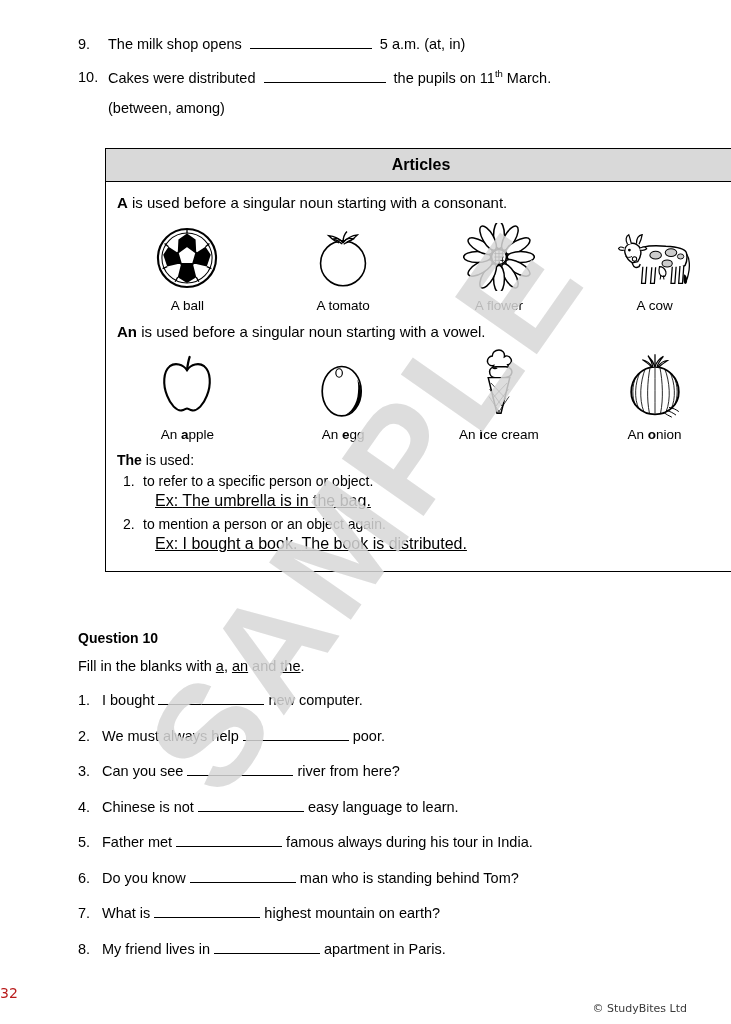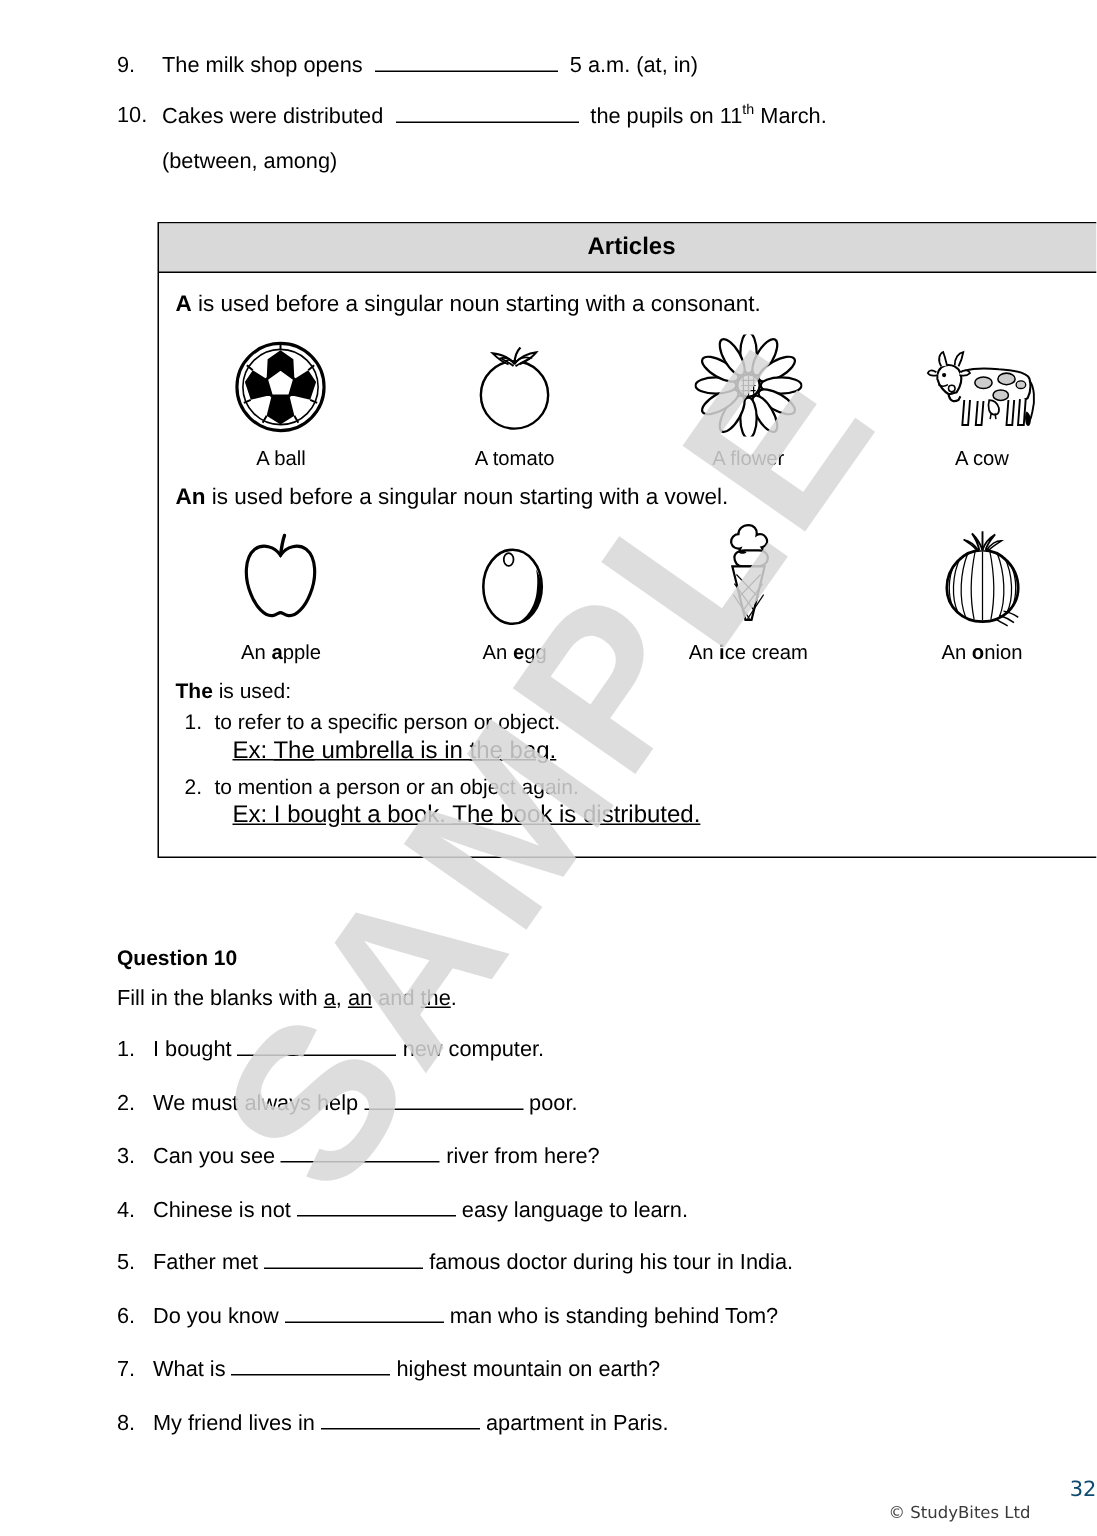--- a/index.html
+++ b/index.html
@@ -180,24 +180,24 @@
     width: 106px;
     margin: 0 4px;
   }
 
   
   .page-number {
     position: absolute;
     left: 0;
     right: 0;
     top: 985px;
-    text-align: right;
+    text-align: left;
     font-family: "DejaVu Sans", sans-serif;
     font-size: 14px;
-    color: #0c4a6e;
+    color: #b91c1c;
   }
   .copyright {
     position: absolute;
     right: 44px;
     top: 1002px;
     font-family: "DejaVu Sans", sans-serif;
     font-size: 11px;
     color: #3a3a3a;
   }
 </style>
@@ -453,21 +453,21 @@
       <span><span>Can you see</span><span class="blank-md"></span><span>river from here?</span></span>
     </div>
 
     <div class="q-item">
       <span class="num">4.</span>
       <span><span>Chinese is not</span><span class="blank-md"></span><span>easy language to learn.</span></span>
     </div>
 
     <div class="q-item">
       <span class="num">5.</span>
-      <span><span>Father met</span><span class="blank-md"></span><span>famous doctor during his tour in India.</span></span>
+      <span><span>Father met</span><span class="blank-md"></span><span>famous always during his tour in India.</span></span>
     </div>
 
     <div class="q-item">
       <span class="num">6.</span>
       <span><span>Do you know</span><span class="blank-md"></span><span>man who is standing behind Tom?</span></span>
     </div>
 
     <div class="q-item">
       <span class="num">7.</span>
       <span><span>What is</span><span class="blank-md"></span><span>highest mountain on earth?</span></span>

